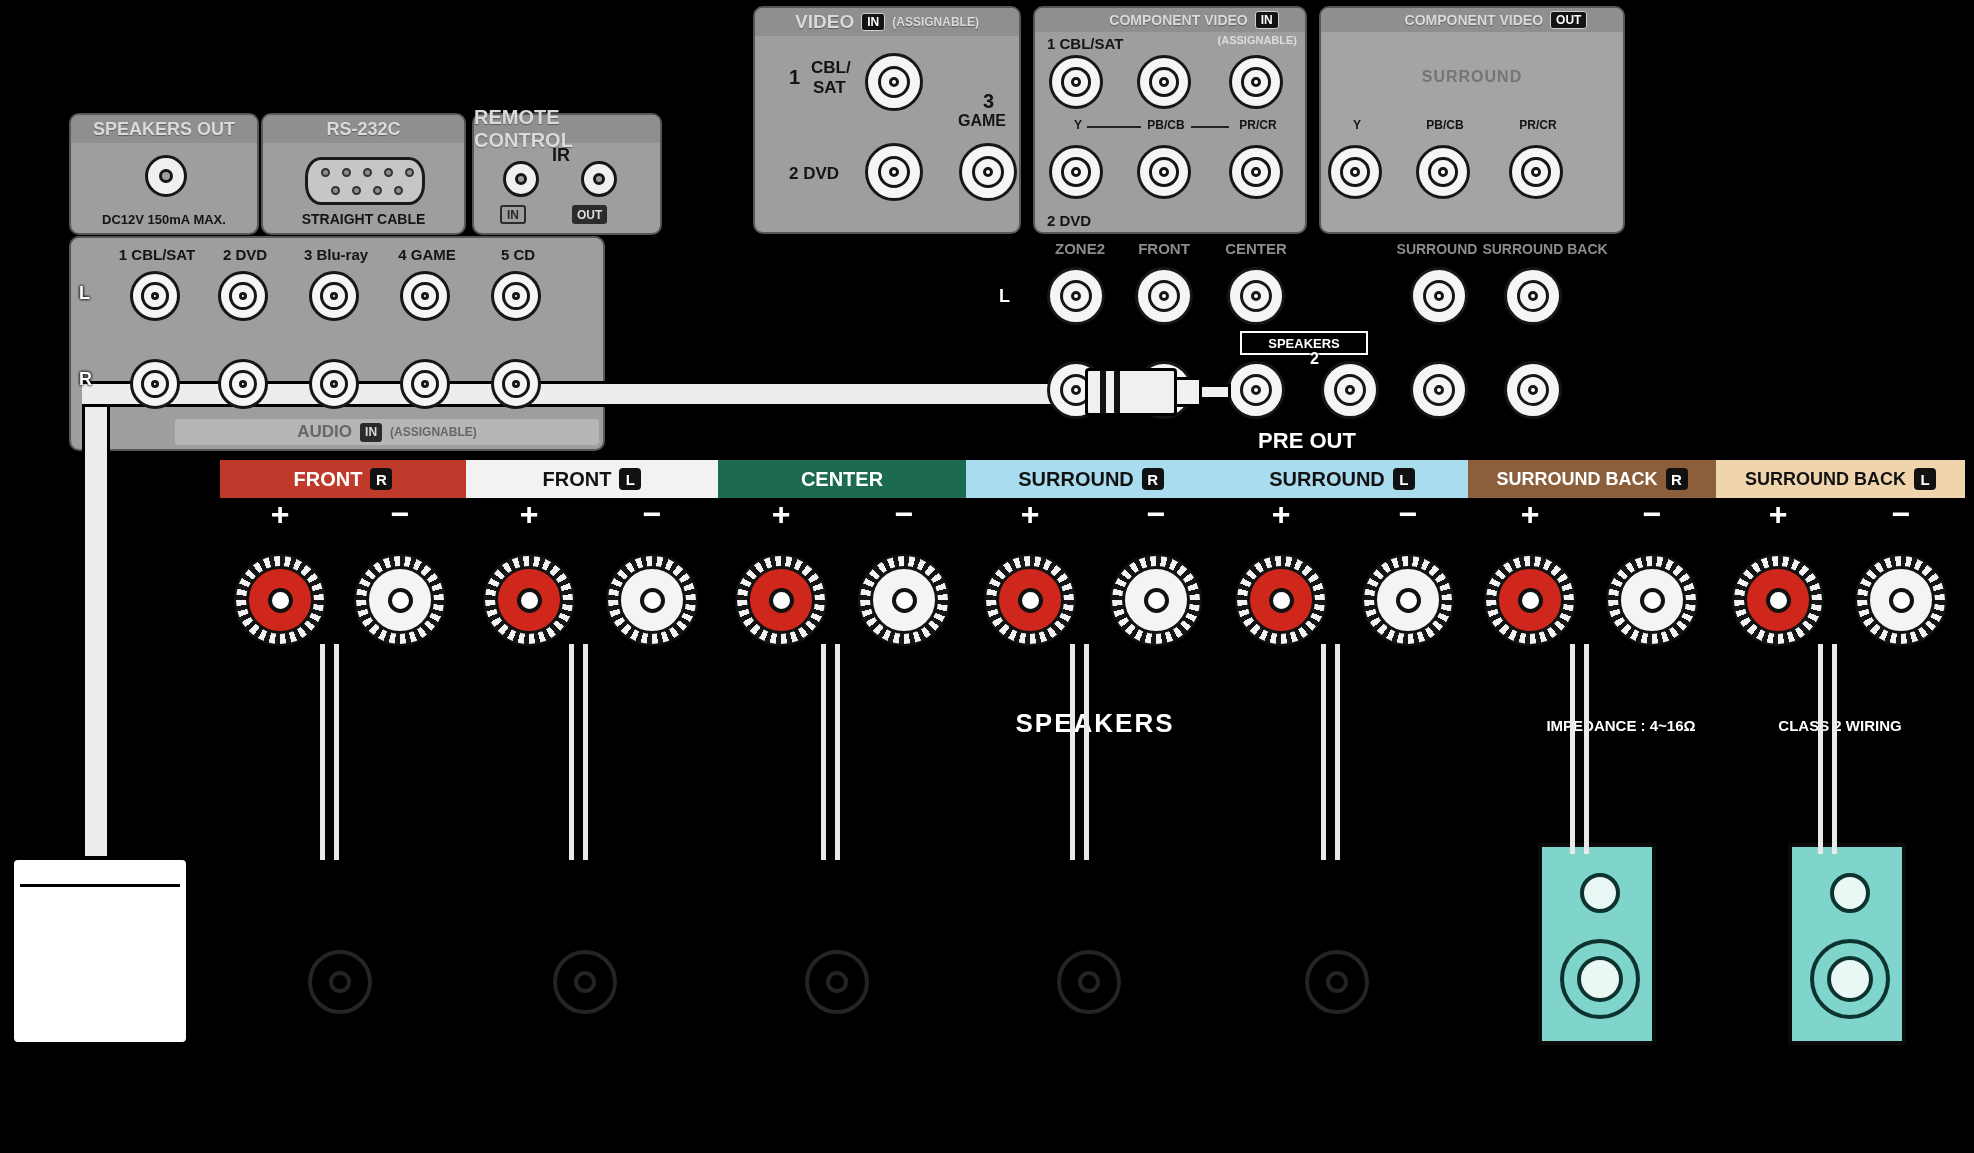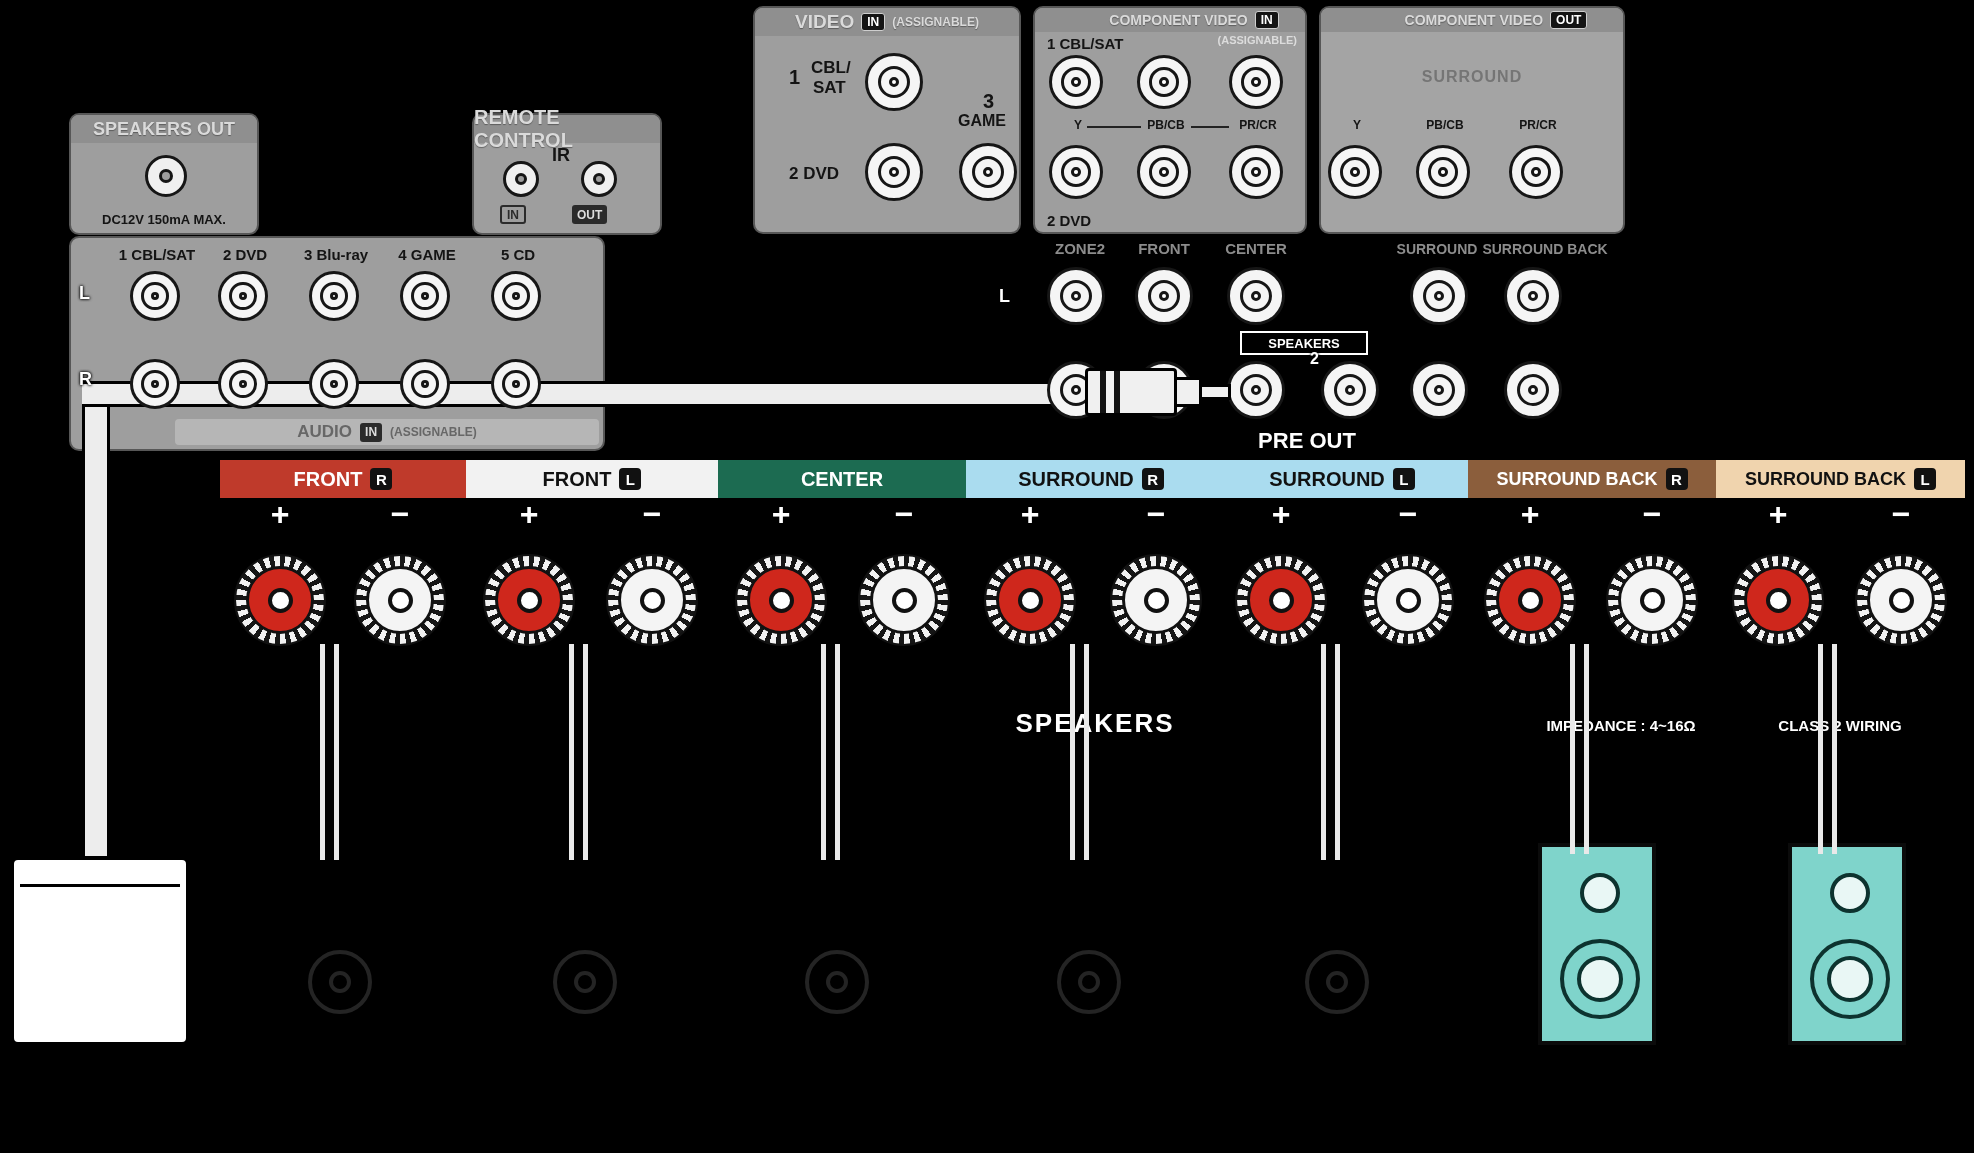--- a/index.html
+++ b/index.html
@@ -72,20 +72,35 @@
 <div id="canvas">
 
   <div class="panel" style="left:69px;top:113px;width:190px;height:122px">
     <div class="phead" style="font-size:18px">SPEAKERS OUT</div>
     <div class="mjack" style="left:74px;top:40px;width:42px;height:42px">
         <span></span>
       </div>
     <div class="plabel" style="left:0;right:0;bottom:6px;text-align:center;font-size:13px">DC12V 150mA MAX.</div>
   </div>
 
+  <div class="panel" style="left:261px;top:113px;width:205px;height:122px">
+    <div class="phead" style="font-size:18px">RS-232C</div>
+    <div class="db9" style="left:42px;top:42px">
+      <span style="left:13px;top:8px"></span>
+        <span style="left:34px;top:8px"></span>
+        <span style="left:55px;top:8px"></span>
+        <span style="left:76px;top:8px"></span>
+        <span style="left:97px;top:8px"></span>
+      <span style="left:23px;top:26px"></span>
+        <span style="left:44px;top:26px"></span>
+        <span style="left:65px;top:26px"></span>
+        <span style="left:86px;top:26px"></span>
+    </div>
+    <div class="plabel" style="left:0;right:0;bottom:6px;text-align:center;font-size:14px">STRAIGHT CABLE</div>
+  </div>
 
   <div class="panel" style="left:472px;top:113px;width:190px;height:122px">
     <div class="phead" style="font-size:20px">REMOTE CONTROL</div>
     <div class="plabel" style="left:78px;top:30px;font-size:18px">IR</div>
     <div class="mjack" style="left:29px;top:46px;width:36px;height:36px">
         <span></span>
       </div>
     <div class="mjack" style="left:107px;top:46px;width:36px;height:36px">
         <span></span>
       </div>

